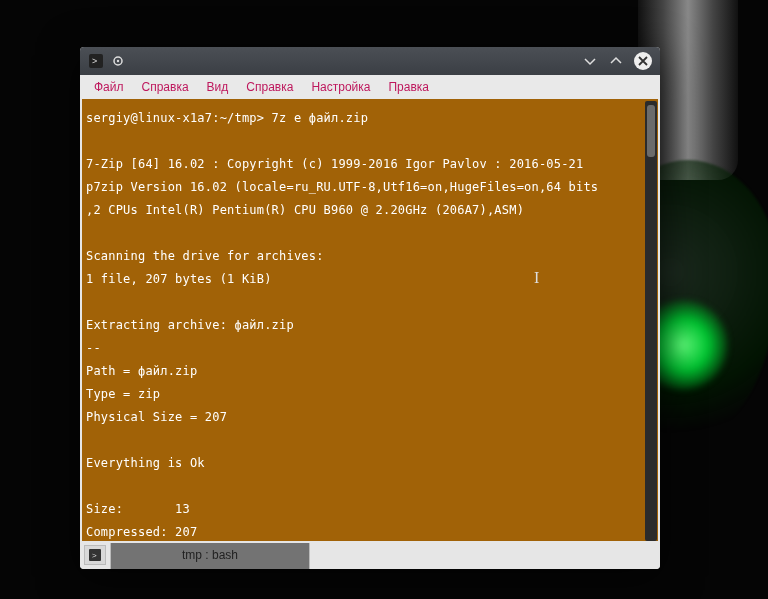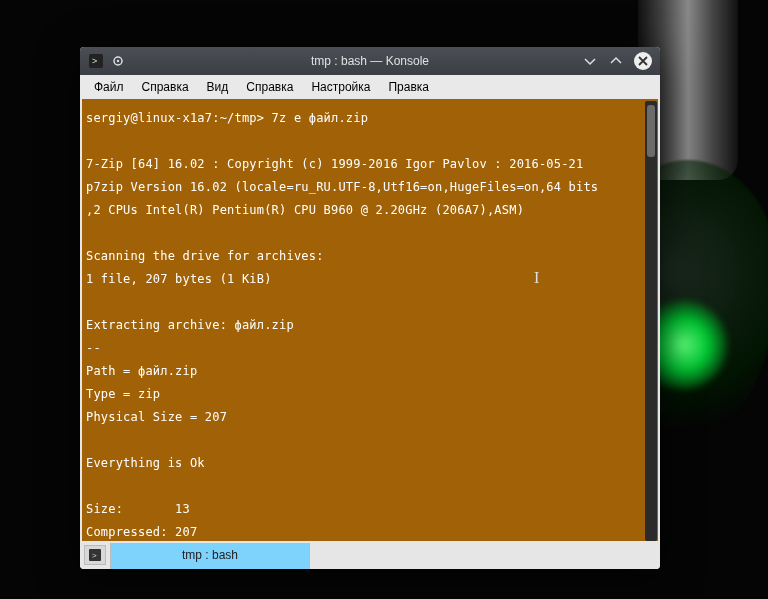--- a/index.html
+++ b/index.html
@@ -73,21 +73,21 @@
   .titlebar .right-icons { margin-left: auto; display: flex; align-items: center; gap: 10px; padding-right: 8px; }
   .close-btn { width: 18px; height: 18px; border-radius: 50%; background: #eee; color: #333; display: inline-flex; align-items: center; justify-content: center; font-size: 11px; font-weight: bold; }
   .menubar {
     height: 24px;
     background: #e9e9e9;
     display: flex;
     align-items: center;
     gap: 2px;
     padding: 0 6px;
     font-size: 12px;
-    color: #000000;
+    color: #be185d;
   }
   .menubar .menu-item { padding: 2px 8px; cursor: default; }
   .terminal-wrap {
     position: relative;
     background: #e6e6e6;
     padding: 0 2px 2px 2px;
   }
   .terminal {
     background: #a16207;
     color: #fff;
@@ -149,21 +149,21 @@
     border: 1px solid #bbb;
     display: inline-flex;
     align-items: center;
     justify-content: center;
     font-size: 11px;
     color: #333;
   }
   .tab {
     height: 32px;
     flex: 0 0 200px;
-    background: #7dd3fc;
+    background: #737373;
     border: 1px solid #bbb;
     display: inline-flex;
     align-items: center;
     justify-content: center;
     font-size: 12px;
     color: #222;
   }
 </style>
 </head>
 <body>
@@ -183,21 +183,20 @@
             <text x="3" y="10" font-size="9" fill="#ddd">&gt;</text>
           </svg>
       </span>
       <span class="icon-btn">
         <svg width="12" height="12" viewBox="0 0 12 12">
             <circle cx="6" cy="6" r="4" fill="none" stroke="#ddd" stroke-width="1.5"></circle>
             <circle cx="6" cy="6" r="1.2" fill="#ddd"></circle>
           </svg>
       </span>
     </div>
-    <div class="title-text">tmp : bash — Konsole</div>
     <div class="right-icons">
       <span class="icon-btn">
         <svg width="14" height="14" viewBox="0 0 14 14">
             <path d="M2 5 L7 10 L12 5" fill="none" stroke="#ddd" stroke-width="1.5"></path>
           </svg>
       </span>
       <span class="icon-btn">
         <svg width="14" height="14" viewBox="0 0 14 14">
             <path d="M2 9 L7 4 L12 9" fill="none" stroke="#ddd" stroke-width="1.5"></path>
           </svg>

